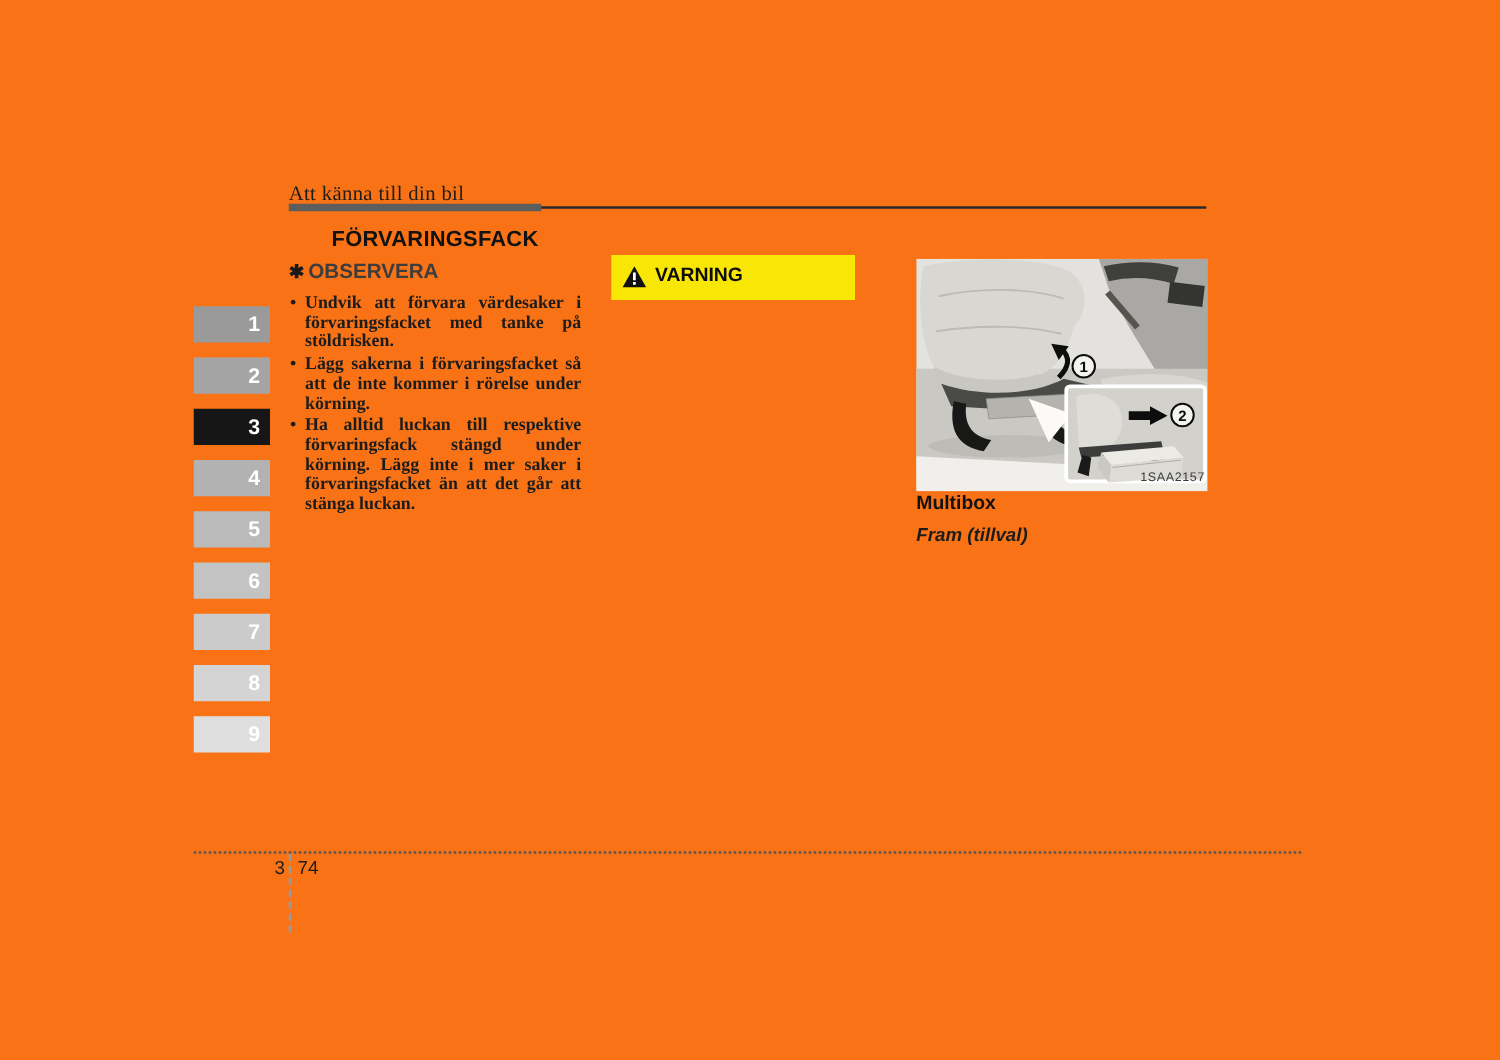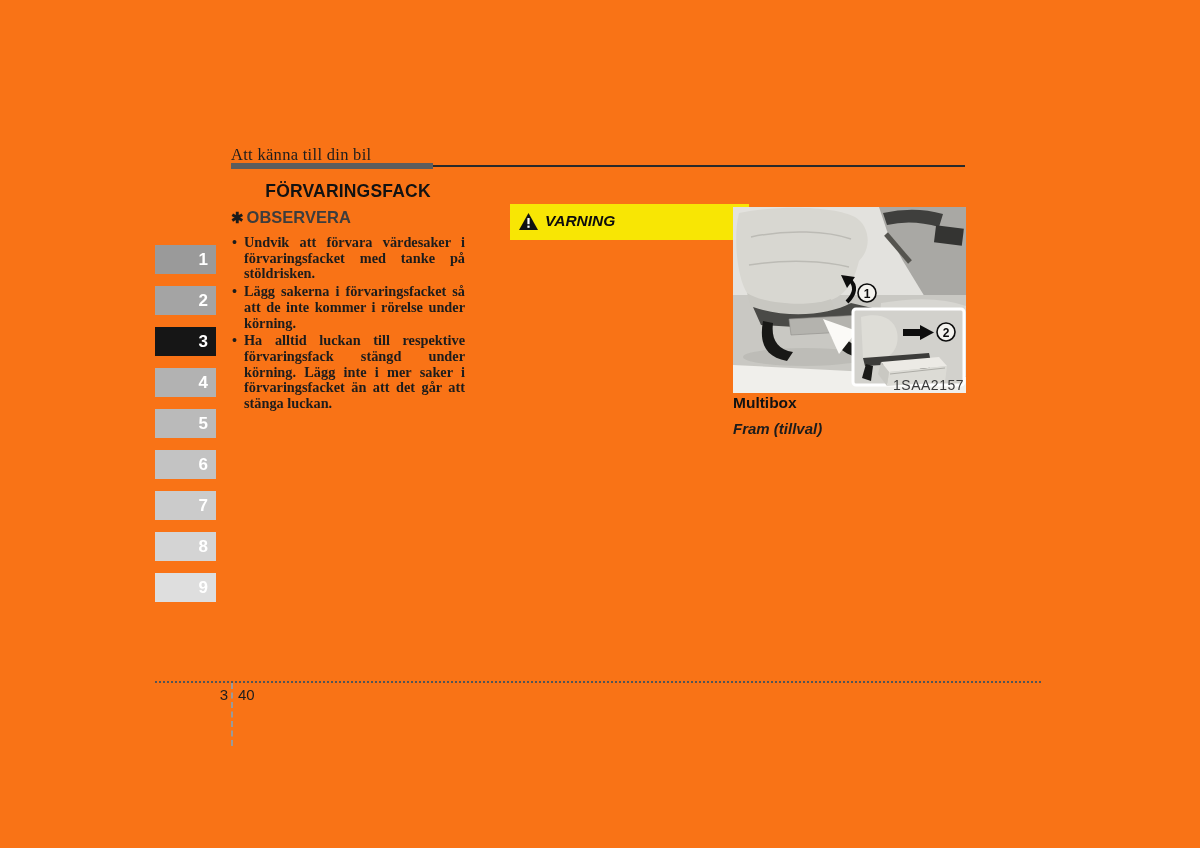--- a/index.html
+++ b/index.html
@@ -35,37 +35,36 @@
   .notes {
     margin-top:8px; list-style:none;
     font-family:"Liberation Serif", serif; font-weight:bold;
     font-size:14.3px; line-height:1.1; color:#1c1c1c; text-align:justify;
   }
   .notes li { position:relative; padding-left:13px; margin-bottom:2px; }
   .notes li::before { content:"\2022"; position:absolute; left:1px; top:0; }
 
   
   .warning {
-    position:absolute; left:510px; top:204px; width:239px;
+    position:absolute; left:489px; top:204px; width:195px;
     padding:8px 10px 10px 9px;
-    font-style:italic;
   }
   .warning-head { display:flex; align-items:center; gap:7px; font-size:15.5px; font-weight:bold; color:#0d0d0d; }
   .warning-head svg { display:block; }
   .warning-body {
     margin-top:5px; font-size:13.6px; font-weight:bold; line-height:1.2;
     text-align:justify; color:#0d0d0d;
   }
 
   
   .figure { position:absolute; left:733px; top:207px; width:233px; height:186px; }
   .figure svg { display:block; }
   .figure-caption {
     position:absolute; left:733px; top:377px; width:231px;
-    text-align:right; font-size:14px; color:#3a3a3a; letter-spacing:0.5px;
+    text-align:right; font-size:10px; color:#3a3a3a; letter-spacing:0.5px;
   }
 
   
   .col3 { position:absolute; left:733px; top:394px; width:234px; }
   .multibox-title { font-size:15.5px; font-weight:bold; color:#121212; }
   .multibox-sub { margin-top:8px; font-size:15px; font-weight:bold; font-style:italic; color:#1c1c1c; }
   .multibox-body { margin-top:7px; font-size:13.8px; line-height:1.27; text-align:justify; color:#1d1d1d; }
 
   
   .footer-line { position:absolute; left:155px; top:681px; width:886px; height:0; border-top:2px dotted #555; }
@@ -169,15 +168,15 @@
   <div class="figure-caption">1SAA2157</div>
 
   <div class="col3">
     <div class="multibox-title">Multibox</div>
     <div class="multibox-sub">Fram (tillval)</div>
   </div>
 
   <div class="footer-line"></div>
   <div class="footer-vline"></div>
   <div class="footer-chapter">3</div>
-  <div class="footer-page">40</div>
+  <div class="footer-page">74</div>
 
 </div>
 
 </body></html>

